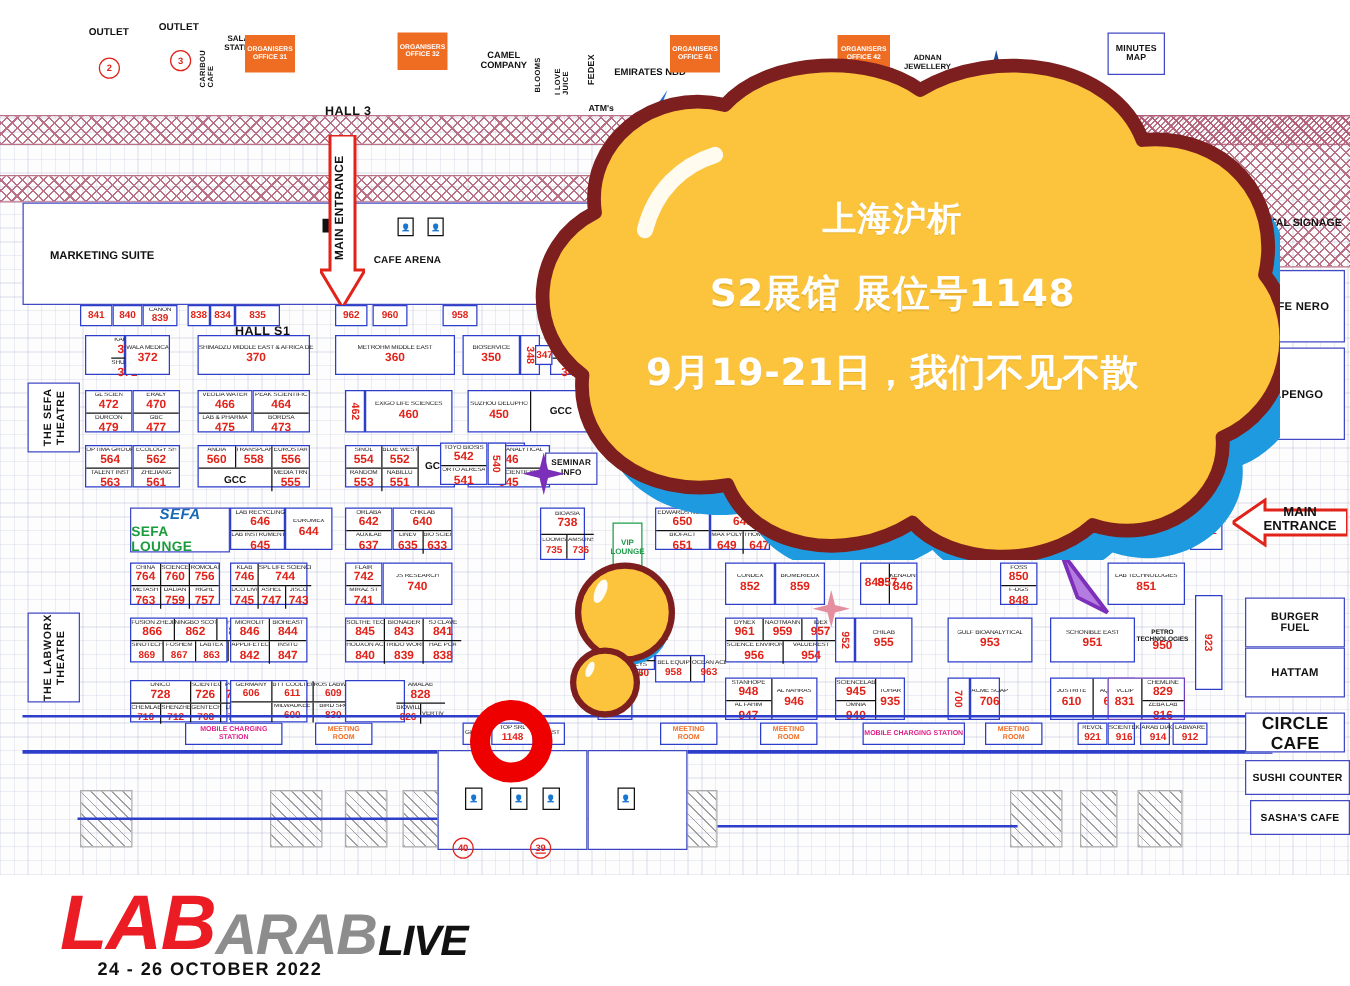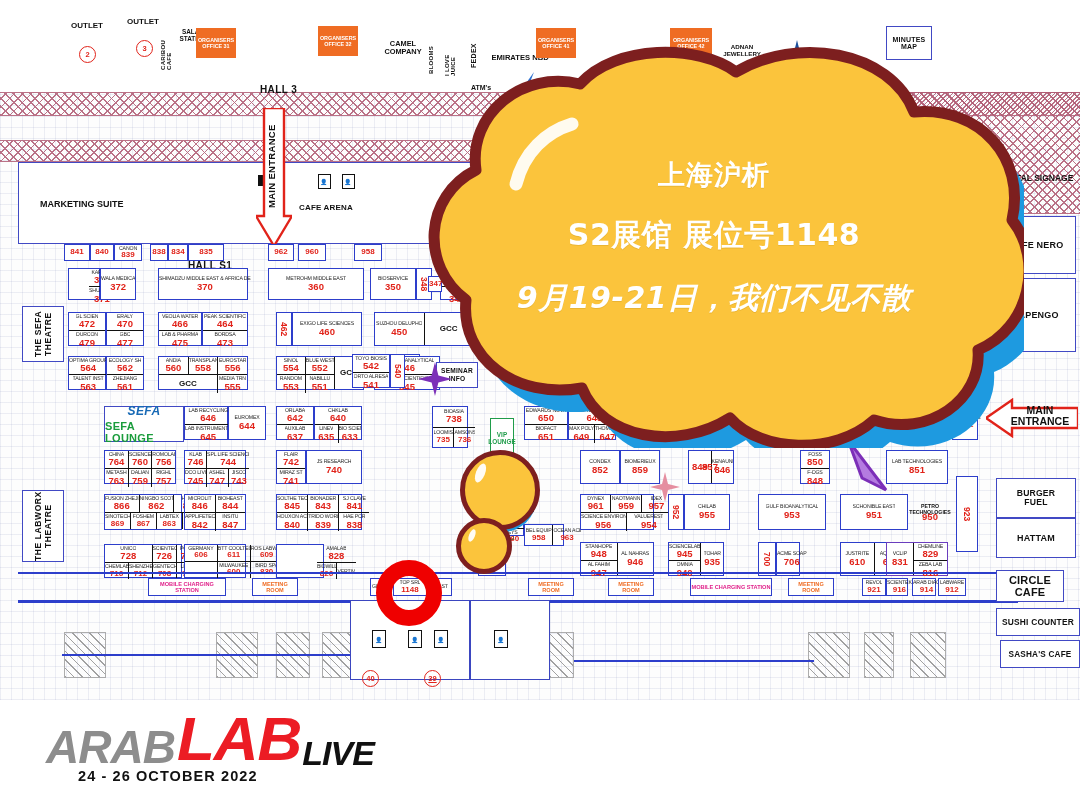--- a/index.html
+++ b/index.html
@@ -90,21 +90,21 @@
   
   .bubble-wrap{position:absolute;left:404px;top:28px;width:620px;height:420px;}
   .bubble-wrap svg{position:absolute;left:0;top:0;}
   .bubble-text{position:absolute;left:0;top:0;width:620px;height:420px;
                display:flex;flex-direction:column;align-items:center;justify-content:center;
                gap:22px;pointer-events:none;}
   .bt-line{color:#fff;font-weight:700;text-shadow:0 1px 0 rgba(160,110,0,.18);
            font-family:"DejaVu Sans","Liberation Sans",sans-serif;white-space:nowrap;}
   .bt1{font-size:27px;letter-spacing:1px;}
   .bt2{font-size:30px;letter-spacing:.5px;}
-  .bt3{font-size:30px;letter-spacing:.5px;font-style:italic;}
+  .bt3{font-size:30px;letter-spacing:.5px;}
 
   .bub-dot{position:absolute;border-radius:50%;background:#fbc43c;border:5px solid #7d1f1f;}
   .bub-dot .hl{position:absolute;background:#fff;border-radius:50%;opacity:.95;}
   .bub-blue{position:absolute;border-radius:50%;background:#1e9ae0;}
 
   
   .footer{position:absolute;left:0;top:700px;width:1080px;height:89px;background:#fff;}
   .logo{position:absolute;left:46px;top:8px;display:flex;align-items:flex-end;}
   .lg{font-style:italic;font-weight:700;letter-spacing:-1px;line-height:1;}
   .lg-arab{font-size:46px;color:#8d8d8d;}
@@ -1469,21 +1469,21 @@
     <div style="position:absolute;left:18px;top:600px;width:1000px;height:3px;background:#2d3ecb;"></div>
     <div style="position:absolute;left:18px;top:572px;width:1000px;height:2px;background:#2d3ecb;"></div>
 
     <div class="label" style="left:996px;top:174px;width:80px;font-size:8.5px;">DIGITAL SIGNAGE</div>
     <div class="dsign" style="left:958px;top:160px;width:38px;height:13px;"></div>
     <div class="label" style="left:944px;top:188px;width:44px;font-size:7.6px;line-height:1.1;">GENTS<br>PRAYER<br>ROOM</div>
     <div class="room" style="left:996px;top:216px;width:80px;height:58px;">CAFE NERO</div>
     <div class="room" style="left:996px;top:278px;width:80px;height:74px;">JAPENGO</div>
     <div class="room" style="left:996px;top:478px;width:80px;height:40px;font-size:8.6px;line-height:1.1;">BURGER<br>FUEL</div>
     <div class="room" style="left:996px;top:518px;width:80px;height:40px;">HATTAM</div>
-    <div class="room" style="left:996px;top:570px;width:68px;height:32px;font-size:11px;">CIRCLE CAFE</div>
+    <div class="room" style="left:996px;top:570px;width:80px;height:32px;font-size:14px;">CIRCLE CAFE</div>
     <div class="room" style="left:996px;top:608px;width:84px;height:28px;font-size:8.4px;">SUSHI COUNTER</div>
     <div class="room" style="left:1000px;top:640px;width:80px;height:28px;font-size:8.2px;">SASHA'S CAFE</div>
 
     <div style="position:absolute;left:18px;top:614px;width:980px;height:70px;">
       <div class="hatchg" style="left:46px;top:18px;width:40px;height:44px;"></div>
       <div class="hatchg" style="left:198px;top:18px;width:40px;height:44px;"></div>
       <div class="hatchg" style="left:258px;top:18px;width:32px;height:44px;"></div>
       <div class="hatchg" style="left:304px;top:18px;width:40px;height:44px;"></div>
       <div class="hatchg" style="left:360px;top:18px;width:40px;height:44px;"></div>
       <div class="hatchg" style="left:514px;top:18px;width:40px;height:44px;"></div>
@@ -1557,21 +1557,21 @@
       <div class="hl" style="left:11px;top:8px;width:9px;height:20px;transform:rotate(22deg);"></div>
     </div>
     <div class="bub-blue" style="left:464px;top:528px;width:44px;height:44px;"></div>
     <div class="bub-dot" style="left:456px;top:518px;width:46px;height:46px;">
       <div class="hl" style="left:8px;top:6px;width:6px;height:13px;transform:rotate(22deg);"></div>
     </div>
   </div>
 
   <div class="footer">
     <div class="logo">
+      <span class="lg lg-lab">LAB</span>
       <span class="lg lg-arab">ARAB</span>
-      <span class="lg lg-lab">LAB</span>
       <span class="lg lg-live">LIVE</span>
     </div>
     <div class="logo-date">24 - 26 OCTOBER 2022</div>
 
   </div>
 
 </div>
 
 </body></html>

